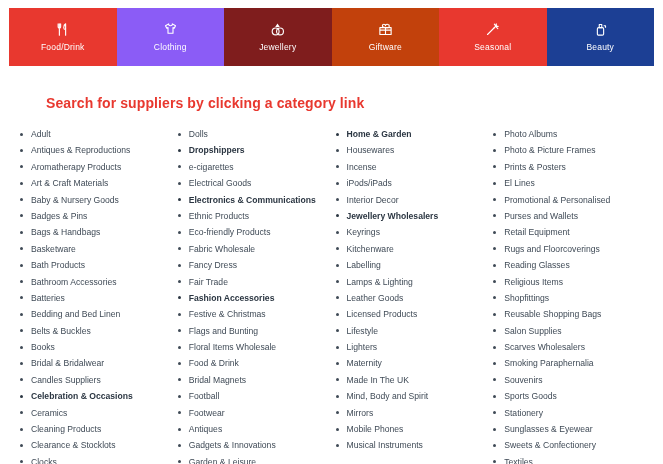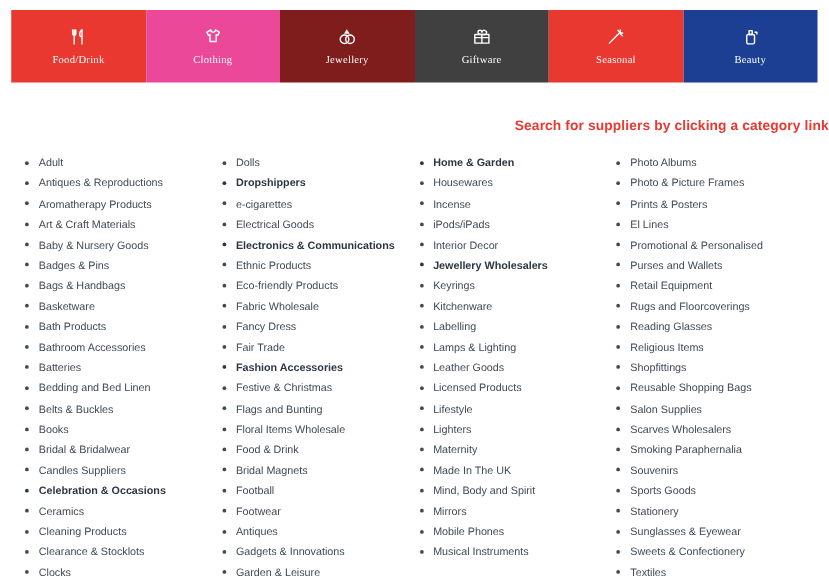--- a/index.html
+++ b/index.html
@@ -29,42 +29,42 @@
   }
   .cat-tile {
     flex: 1 1 0;
     display: flex;
     flex-direction: column;
     align-items: center;
     justify-content: center;
     color: #ffffff;
     text-decoration: none;
     gap: 3px;
-    font-family: Liberation Serif, serif;
   }
   .cat-tile .cat-icon {
     font-size: 15px;
     line-height: 15px;
     height: 17px;
     display: block;
   }
   .cat-tile .cat-icon svg { display: block; }
   .cat-label {
     font-size: 8.5px;
     letter-spacing: 0.2px;
     white-space: nowrap;
   }
   
   .headline {
-    text-align: right;
+    text-align: left;
     color: #e8382f;
-    font-size: 11px;
+    font-size: 14px;
     font-weight: bold;
     margin-top: 29px;
     letter-spacing: 0.1px;
+    padding-left: 46px;
   }
   
   .columns {
     display: flex;
     margin-top: 18px;
     padding: 0 14px 0 18px;
     box-sizing: border-box;
     gap: 0;
   }
   .col {
@@ -113,41 +113,41 @@
     <a class="cat-tile" href="#" style="background:#e8382f">
       <span class="cat-icon">
         <svg width="15" height="15" viewBox="0 0 24 24" fill="none" stroke="#ffffff" stroke-width="1.8" stroke-linecap="round">
           <path d="M7 3 v7 M5 3 v5 a2 2 0 0 0 4 0 V3 M7 10 v11"></path>
           <path d="M17 3 c-2 1 -3 3 -3 6 c0 2 1 3 3 3 M17 3 v18"></path>
         </svg>
       </span>
       <span class="cat-label">Food/Drink</span>
     </a>
 
-    <a class="cat-tile" href="#" style="background:#ec4899">
+    <a class="cat-tile" href="#" style="background:#8b5cf6">
       <span class="cat-icon">
         <svg width="15" height="15" viewBox="0 0 24 24" fill="none" stroke="#ffffff" stroke-width="1.8" stroke-linejoin="round">
           <path d="M9 3 L4 6 l2 4 2-1 v9 h8 v-9 l2 1 2-4 -5-3 a3 3 0 0 1 -6 0 z"></path>
         </svg>
       </span>
       <span class="cat-label">Clothing</span>
     </a>
 
     <a class="cat-tile" href="#" style="background:#7f1d1d">
       <span class="cat-icon">
         <svg width="15" height="15" viewBox="0 0 24 24" fill="none" stroke="#ffffff" stroke-width="1.8">
           <circle cx="9" cy="15" r="5.5"></circle>
           <circle cx="16" cy="15" r="5.5"></circle>
           <path d="M12 4 l2 3 h-4 z"></path>
         </svg>
       </span>
       <span class="cat-label">Jewellery</span>
     </a>
 
-    <a class="cat-tile" href="#" style="background:#404040">
+    <a class="cat-tile" href="#" style="background:#c2410c">
       <span class="cat-icon">
         <svg width="15" height="15" viewBox="0 0 24 24" fill="none" stroke="#ffffff" stroke-width="1.8" stroke-linejoin="round">
           <rect x="3" y="9" width="18" height="11"></rect>
           <path d="M3 13 h18 M12 9 v11"></path>
           <path d="M12 9 c-3 0 -5-1 -5-3 a2.5 2.5 0 0 1 5 0 c0 -2 2-3 4-2 a2.5 2.5 0 0 1 -1 5 z"></path>
         </svg>
       </span>
       <span class="cat-label">Giftware</span>
     </a>
 

